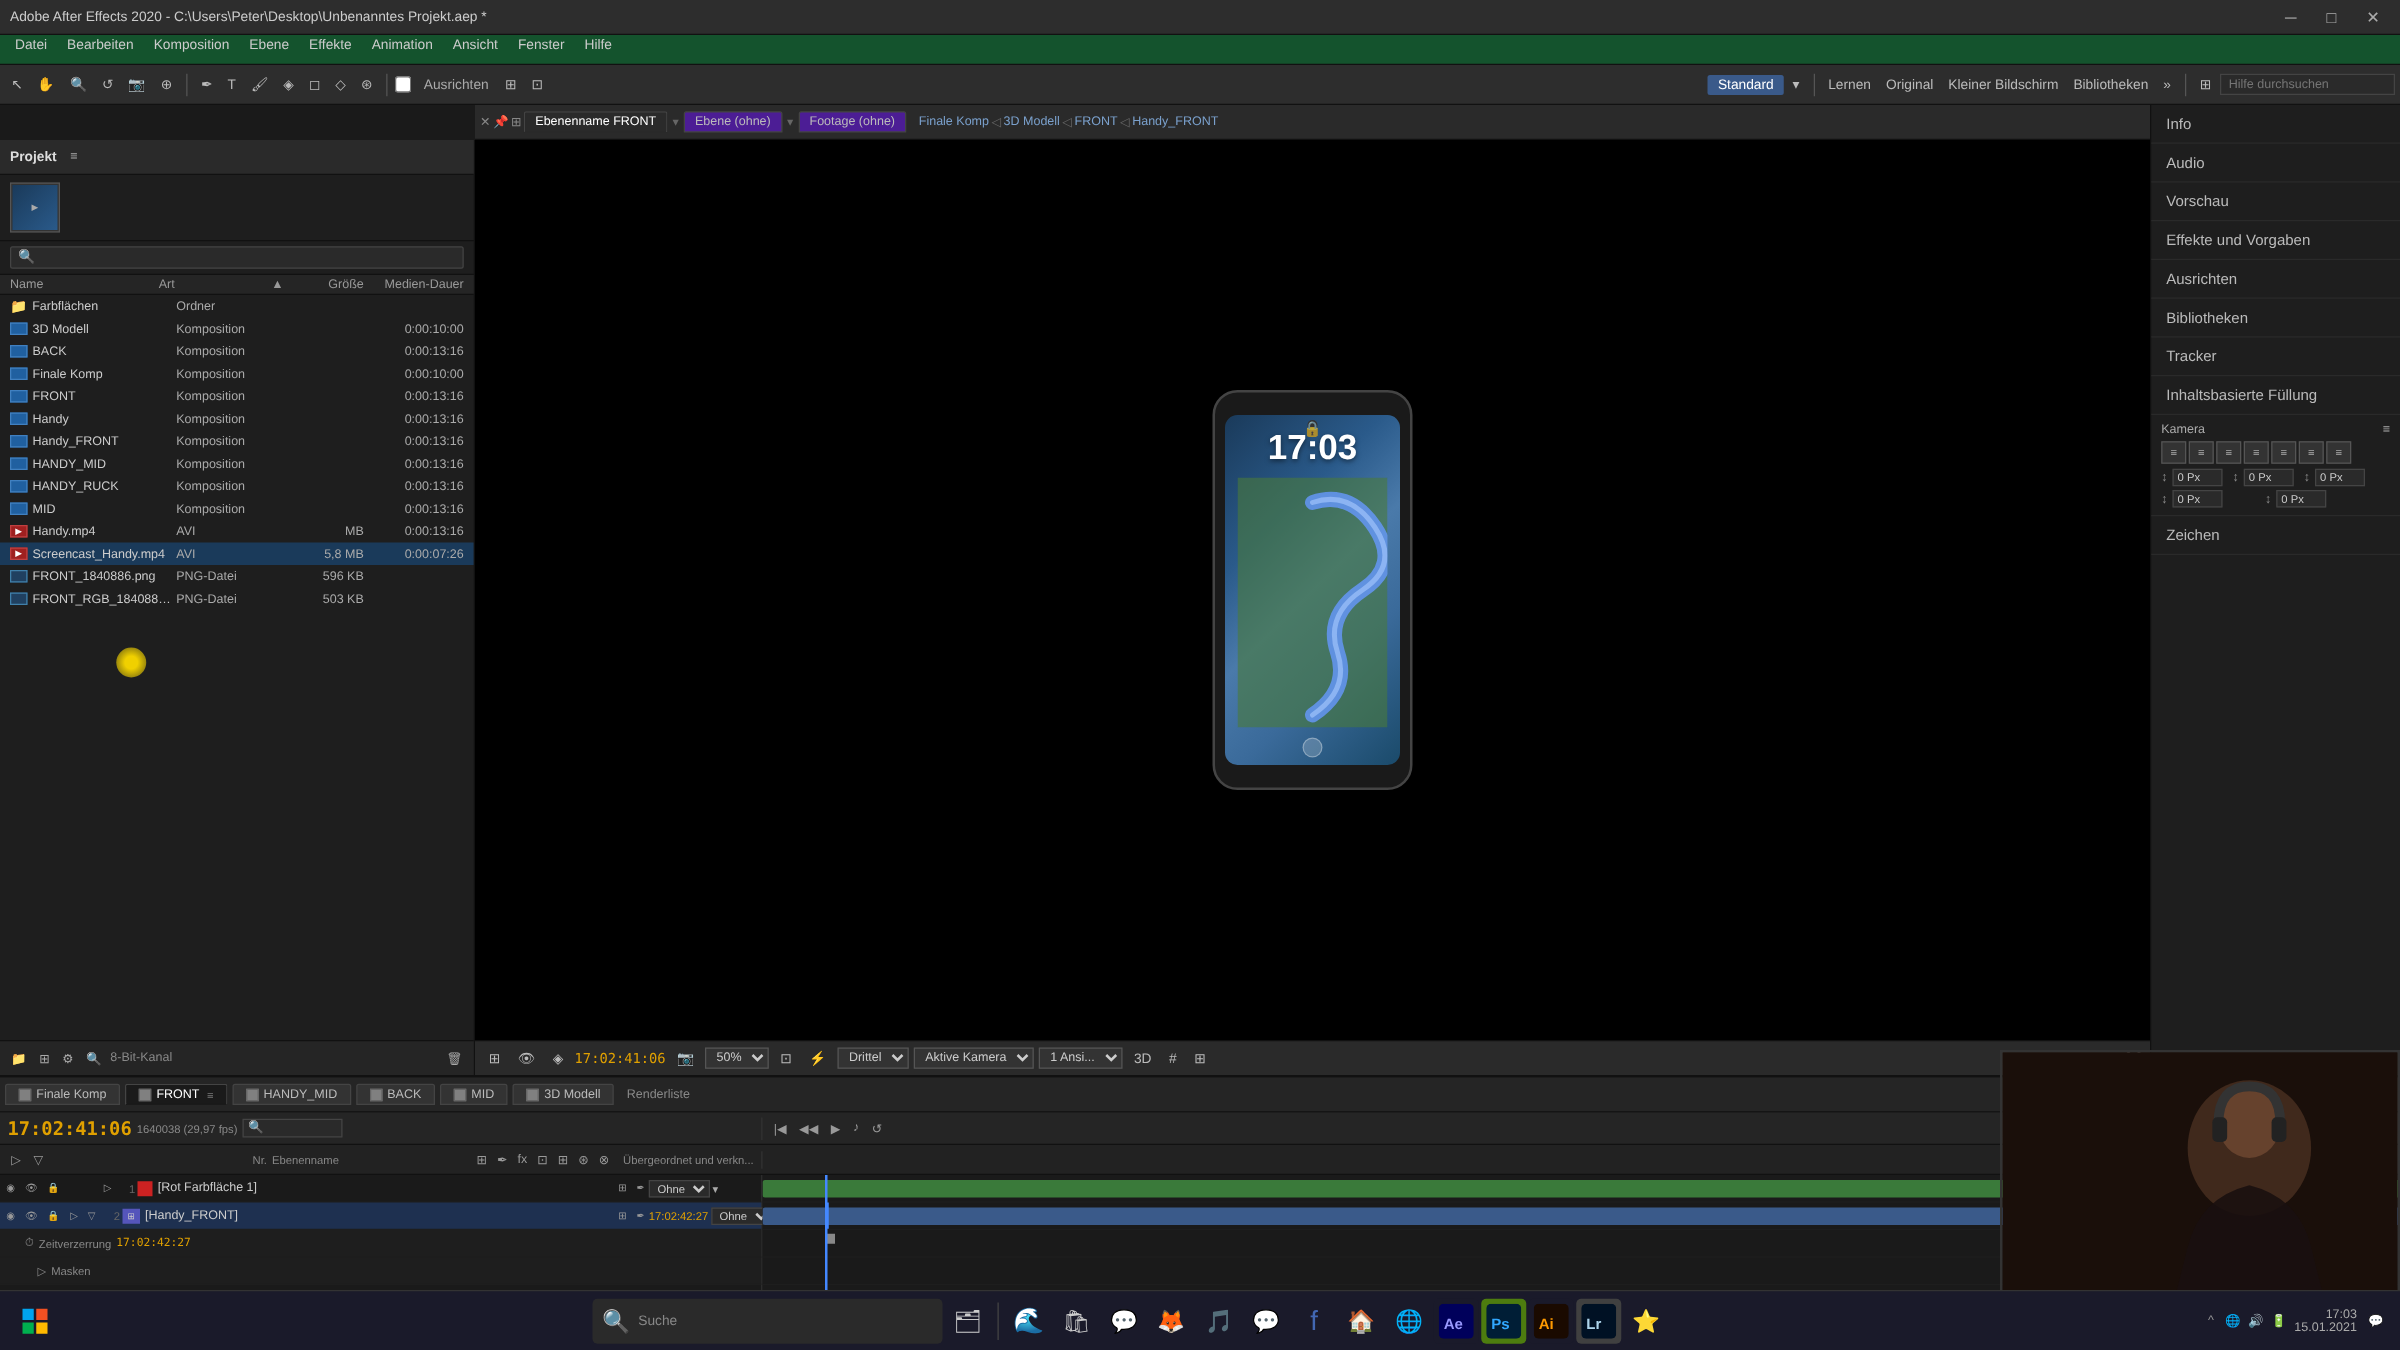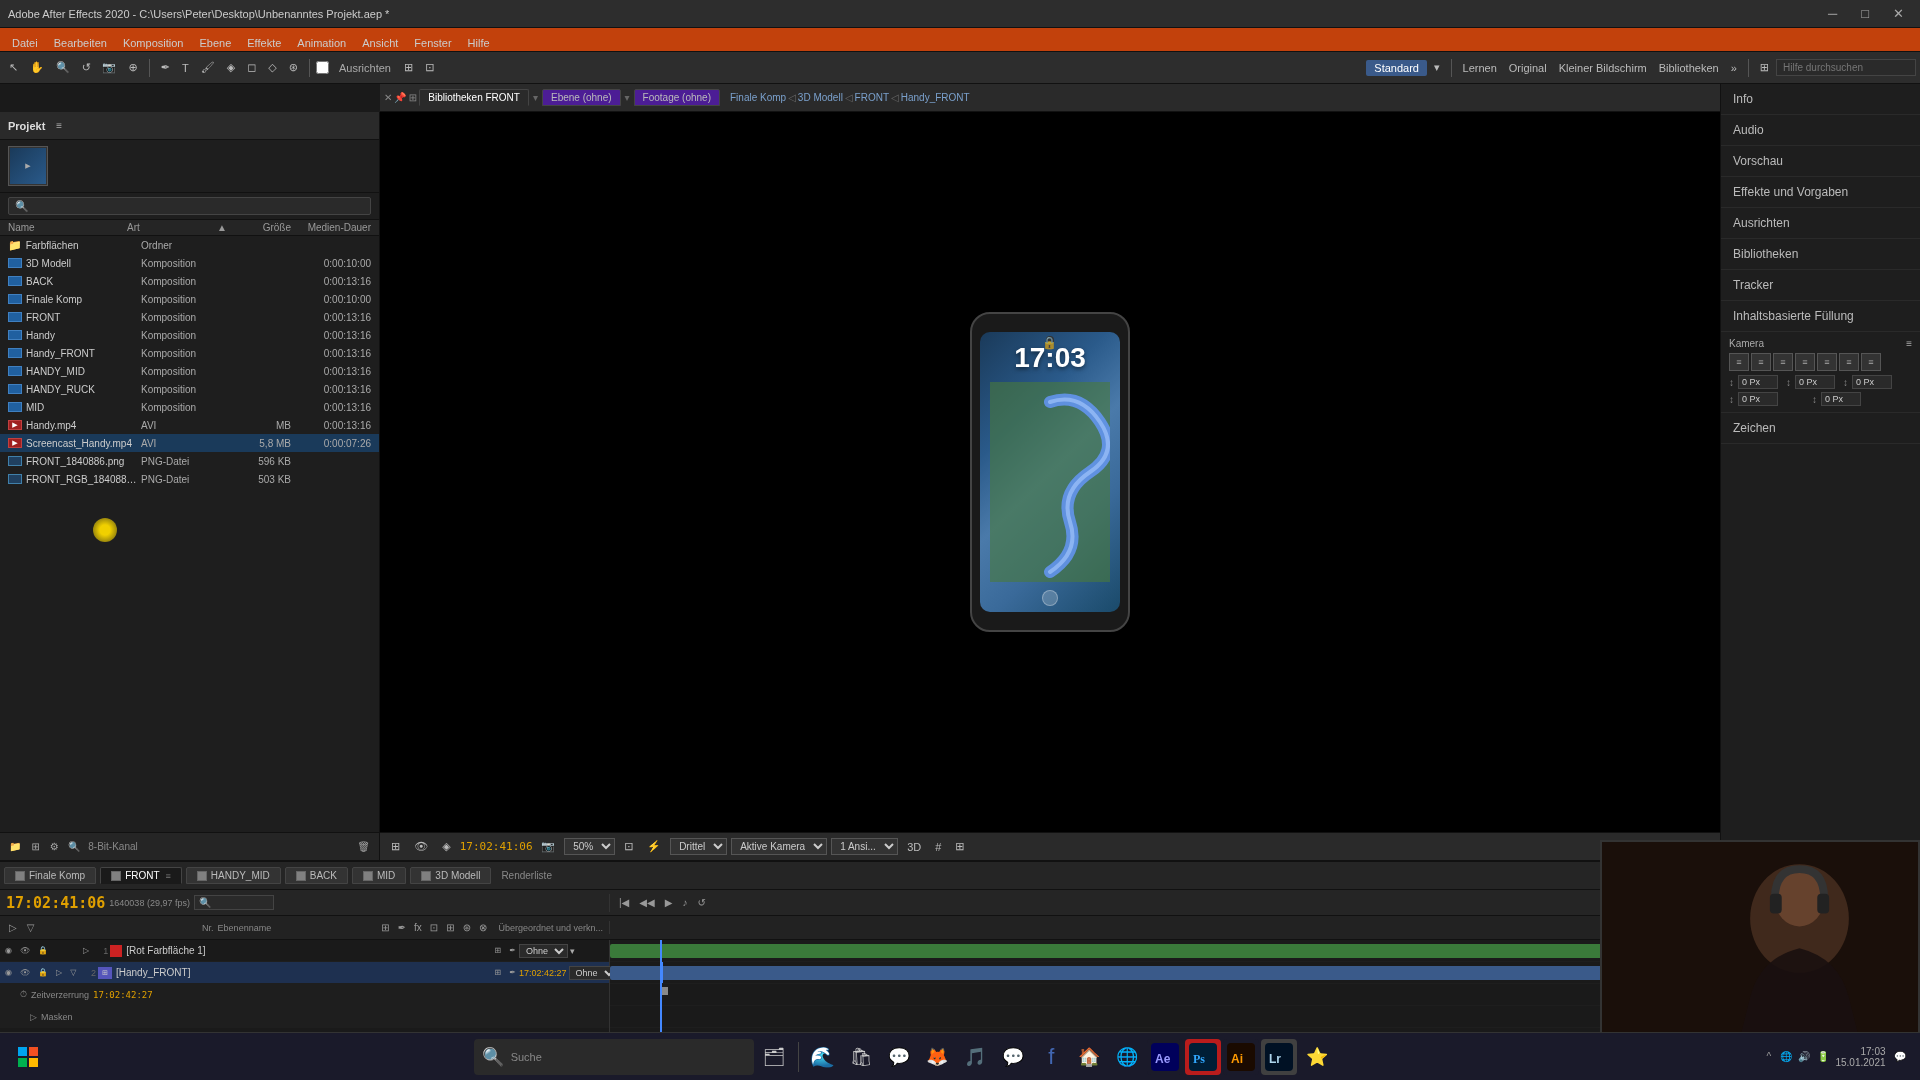--- a/index.html
+++ b/index.html
@@ -4,21 +4,21 @@
   <style>
     * { margin: 0; padding: 0; box-sizing: border-box; }
     body { width: 1920px; height: 1080px; background: #1a1a1a; color: #ccc; font-family: Arial, sans-serif; font-size: 11px; overflow: hidden; user-select: none; }
 
     
     #titlebar { height: 28px; background: #2d2d2d; display: flex; align-items: center; justify-content: space-between; padding: 0 8px; border-bottom: 1px solid #111; }
     #titlebar-controls { display: flex; gap: 8px; }
     #titlebar-controls span { font-size: 13px; color: #aaa; cursor: pointer; padding: 2px 6px; }
 
     
-    #menubar { height: 24px; background: #c2410c; display: flex; align-items: flex-end; padding: 0 4px; border-bottom: 1px solid #111; }
+    #menubar { height: 24px; background: #14532d; display: flex; align-items: flex-start; padding: 0 4px; border-bottom: 1px solid #111; }
     #menubar span { padding: 2px 8px; cursor: pointer; color: #ccc; font-size: 11px; }
 
     
     #toolbar { height: 32px; background: #2d2d2d; display: flex; align-items: center; padding: 0 4px; border-bottom: 1px solid #111; gap: 2px; }
     .toolbar-btn { background: none; border: none; color: #bbb; cursor: pointer; padding: 3px 5px; font-size: 11px; border-radius: 2px; }
     .toolbar-separator { width: 1px; height: 18px; background: #555; margin: 0 4px; }
     .toolbar-spacer { flex: 1; }
     .toolbar-label { color: #aaa; font-size: 11px; padding: 0 6px; }
     .toolbar-mode { background: #3a5a8a; color: #fff; padding: 2px 8px; border-radius: 2px; font-size: 11px; }
 
@@ -356,21 +356,21 @@
     </div>
   </div>
 
   <div id="panel-viewer">
 
     <div id="viewer-header">
       <span style="font-size:10px;color:#888;cursor:pointer;">✕</span>
       <span style="font-size:10px;color:#888;cursor:pointer;">📌</span>
       <span style="font-size:10px;color:#888;cursor:pointer;">⊞</span>
       <div class="tab active">
-        <span>Bibliotheken FRONT</span>
+        <span>Ebenenname FRONT</span>
       </div>
       <span class="tab-separator">▾</span>
       <div class="tab">
         <span>Ebene (ohne)</span>
       </div>
       <span class="tab-separator">▾</span>
       <div class="tab">
         <span>Footage (ohne)</span>
       </div>
 
@@ -697,21 +697,21 @@
     <div class="taskbar-icon">💬</div>
     <div class="taskbar-icon" style="color:#4267B2;font-size:22px;">f</div>
     <div class="taskbar-icon">🏠</div>
     <div class="taskbar-icon">🌐</div>
     <div class="taskbar-icon" style="background:#1a1a2a;border-radius:4px;align-items:center;">
       <svg width="28" height="28" viewBox="0 0 28 28">
         <rect width="28" height="28" fill="#00005b" rx="4"></rect>
         <text x="4" y="20" font-size="12" fill="#9999ff" font-weight="bold">Ae</text>
       </svg>
     </div>
-    <div class="taskbar-icon" style="background:#b91c1c;border-radius:4px;font-family:Liberation Serif, serif;">
+    <div class="taskbar-icon" style="background:#4d7c0f;border-radius:4px;">
       <svg width="28" height="28" viewBox="0 0 28 28">
         <rect width="28" height="28" fill="#001e36" rx="4"></rect>
         <text x="4" y="20" font-size="12" fill="#31a8ff" font-weight="bold">Ps</text>
       </svg>
     </div>
     <div class="taskbar-icon" style="background:#1a1a2a;border-radius:4px;">
       <svg width="28" height="28" viewBox="0 0 28 28">
         <rect width="28" height="28" fill="#1a0a00" rx="4"></rect>
         <text x="4" y="20" font-size="12" fill="#ff9a00" font-weight="bold">Ai</text>
       </svg>

